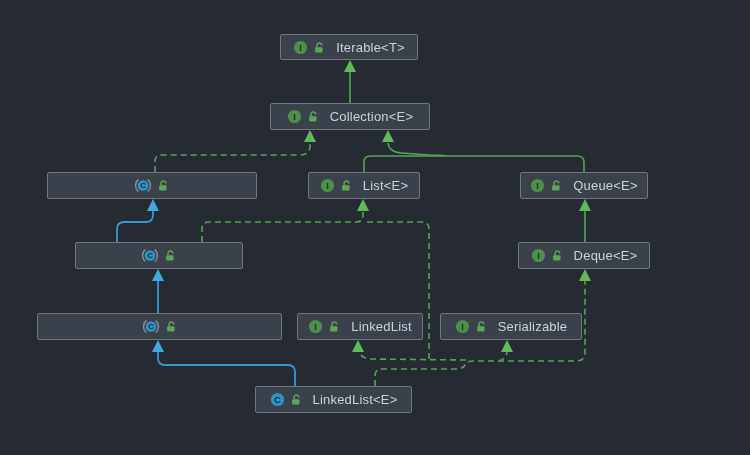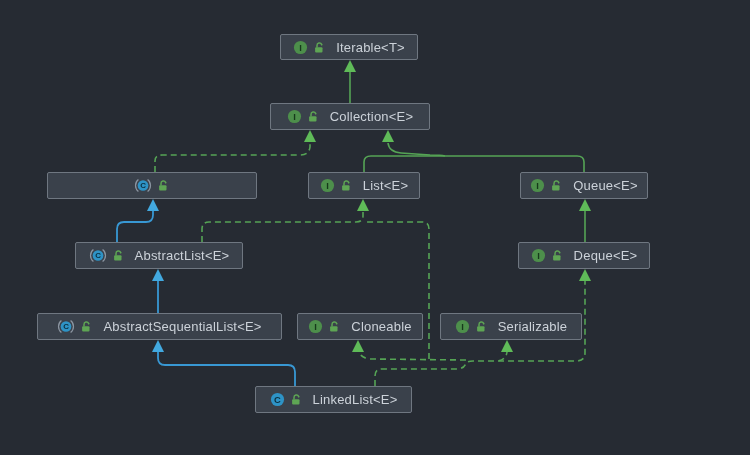--- a/index.html
+++ b/index.html
@@ -159,21 +159,20 @@
       <circle cx="9.5" cy="8" r="5.7" fill="#2e93c6"></circle>
       <text x="9.5" y="11" text-anchor="middle" font-size="8.5" font-weight="bold" fill="#0a2f40">C</text>
     </svg>
       </span>
       <span class="icon">
   <svg width="13" height="13" viewBox="0 0 13 13">
     <path d="M4,6.4 L4,4.4 A2.4,2.4 0 0 1 8.6,3.4 L9,4.4" stroke="#5ea554" stroke-width="1.5" fill="none"></path>
     <rect x="2.1" y="6.2" width="7.4" height="5.4" rx="1" fill="#5ea554"></rect>
   </svg>
       </span>
-      <span class="label">AbstractList&lt;E&gt;</span>
     </div>
     <div class="node" style="left: 518px; top: 242px; width: 132px; height: 27px;">
       <span class="icon">
       <svg width="15" height="15" viewBox="0 0 16 16">
         <circle cx="8" cy="8" r="7" fill="#4d8f4b"></circle>
         <text x="8" y="11.6" text-anchor="middle" font-size="10" font-weight="bold" fill="#16391b">I</text>
       </svg>
       </span>
       <span class="icon">
   <svg width="13" height="13" viewBox="0 0 13 13">
@@ -191,36 +190,35 @@
       <circle cx="9.5" cy="8" r="5.7" fill="#2e93c6"></circle>
       <text x="9.5" y="11" text-anchor="middle" font-size="8.5" font-weight="bold" fill="#0a2f40">C</text>
     </svg>
       </span>
       <span class="icon">
   <svg width="13" height="13" viewBox="0 0 13 13">
     <path d="M4,6.4 L4,4.4 A2.4,2.4 0 0 1 8.6,3.4 L9,4.4" stroke="#5ea554" stroke-width="1.5" fill="none"></path>
     <rect x="2.1" y="6.2" width="7.4" height="5.4" rx="1" fill="#5ea554"></rect>
   </svg>
       </span>
-      <span class="label">AbstractSequentialList&lt;E&gt;</span>
     </div>
     <div class="node" style="left: 297px; top: 313px; width: 126px; height: 27px;">
       <span class="icon">
       <svg width="15" height="15" viewBox="0 0 16 16">
         <circle cx="8" cy="8" r="7" fill="#4d8f4b"></circle>
         <text x="8" y="11.6" text-anchor="middle" font-size="10" font-weight="bold" fill="#16391b">I</text>
       </svg>
       </span>
       <span class="icon">
   <svg width="13" height="13" viewBox="0 0 13 13">
     <path d="M4,6.4 L4,4.4 A2.4,2.4 0 0 1 8.6,3.4 L9,4.4" stroke="#5ea554" stroke-width="1.5" fill="none"></path>
     <rect x="2.1" y="6.2" width="7.4" height="5.4" rx="1" fill="#5ea554"></rect>
   </svg>
       </span>
-      <span class="label">Cloneable</span>
+      <span class="label">LinkedList</span>
     </div>
     <div class="node" style="left: 440px; top: 313px; width: 142px; height: 27px;">
       <span class="icon">
       <svg width="15" height="15" viewBox="0 0 16 16">
         <circle cx="8" cy="8" r="7" fill="#4d8f4b"></circle>
         <text x="8" y="11.6" text-anchor="middle" font-size="10" font-weight="bold" fill="#16391b">I</text>
       </svg>
       </span>
       <span class="icon">
   <svg width="13" height="13" viewBox="0 0 13 13">

